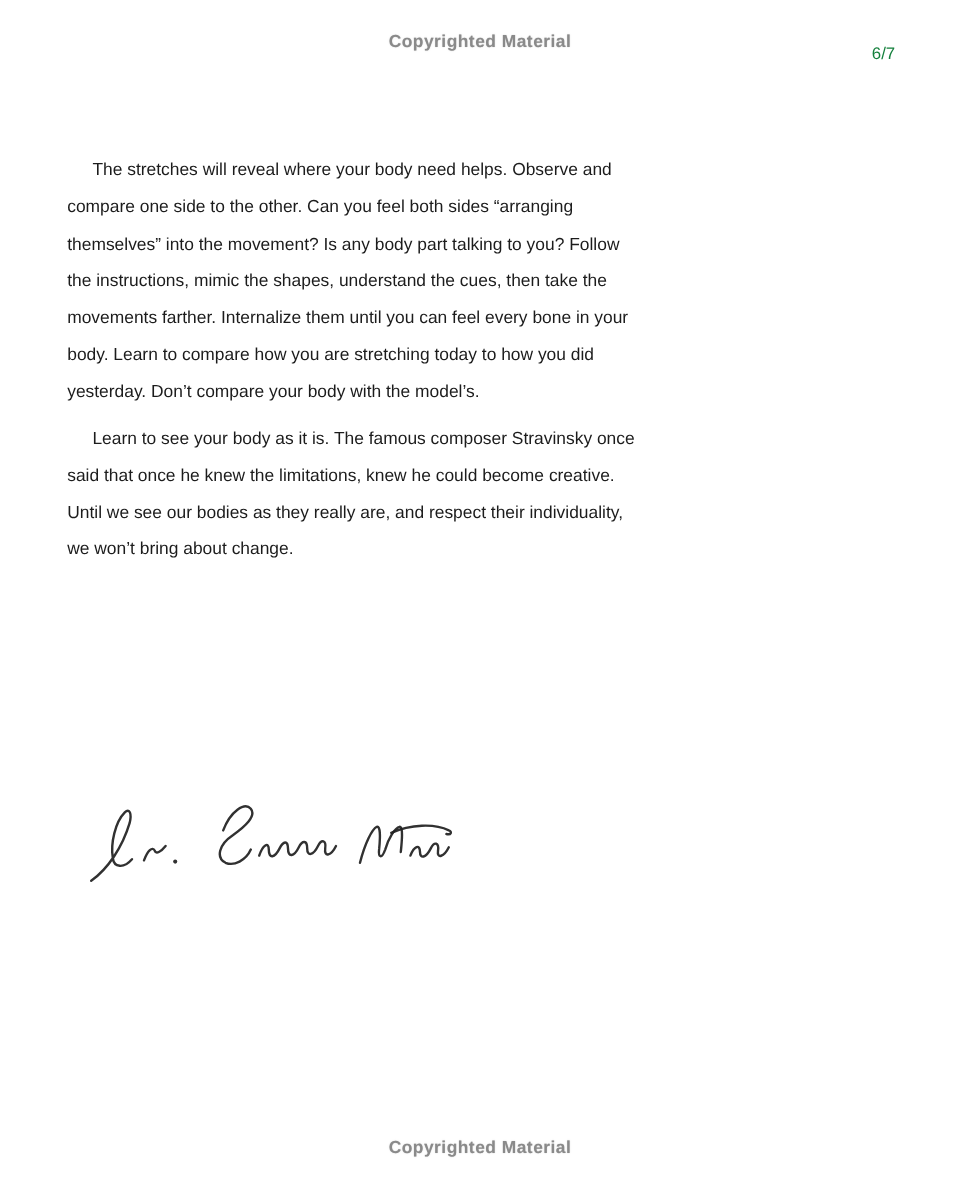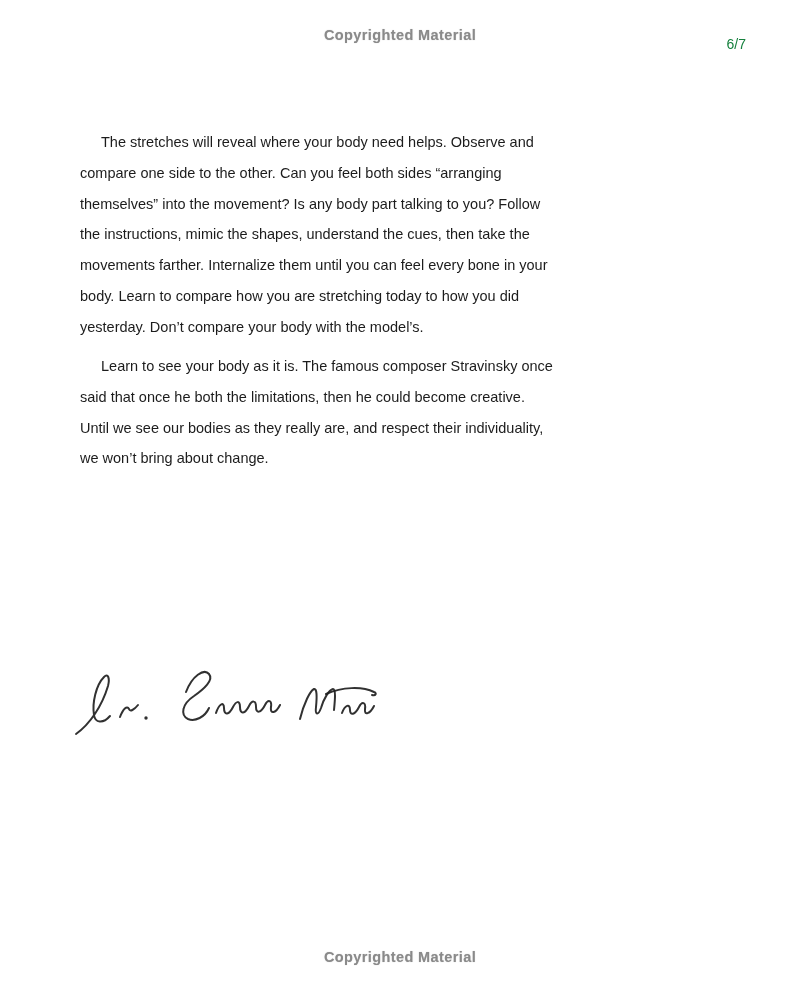--- a/index.html
+++ b/index.html
@@ -41,21 +41,20 @@
     color: #15803d;
   }
   .body-text {
     position: absolute;
     left: 56px;
     top: 127px;
     width: 476px;
     font-size: 14.5px;
     line-height: 30.8px;
     color: var(--text, #1c1c1c);
-    margin-left: 24px;
   }
   .body-text p {
     margin: 0 0 8.5px 0;
     text-indent: 21px;
   }
   .signature {
     position: absolute;
     left: 68px;
     top: 660px;
     width: 312px;
@@ -84,21 +83,21 @@
 <body>
 
 <div class="sheet">
 
   <div class="watermark top">Copyrighted Material</div>
 
   <div class="page-indicator">6/7</div>
 
   <div class="body-text">
     <p>The stretches will reveal where your body need helps. Observe and compare one side to the other. Can you feel both sides “arranging themselves” into the movement? Is any body part talking to you? Follow the instructions, mimic the shapes, understand the cues, then take the movements farther. Internalize them until you can feel every bone in your body. Learn to compare how you are stretching today to how you did yesterday. Don’t compare your body with the model’s.</p>
-    <p>Learn to see your body as it is. The famous composer Stravinsky once said that once he both the limitations, then he could become creative. Until we see our bodies as they really are, and respect their individuality, we won’t bring about change.</p>
+    <p>Learn to see your body as it is. The famous composer Stravinsky once said that once he knew the limitations, knew he could become creative. Until we see our bodies as they really are, and respect their individuality, we won’t bring about change.</p>
   </div>
 
   <div class="signature" title="Dr. Suzann Martin">
     <svg viewBox="0 0 312 95" xmlns="http://www.w3.org/2000/svg">
 
       <path d="M8 74 C22 64 34 46 40 26 C42 18 40 13 36 17 C28 25 24 43 26 55 C27 63 35 64 42 56"></path>
 
       <path d="M52 57 C55 49 59 45 61 49 C62 52 66 50 70 45"></path>
 
       <circle class="dot" cx="78" cy="58" r="1.7"></circle>

